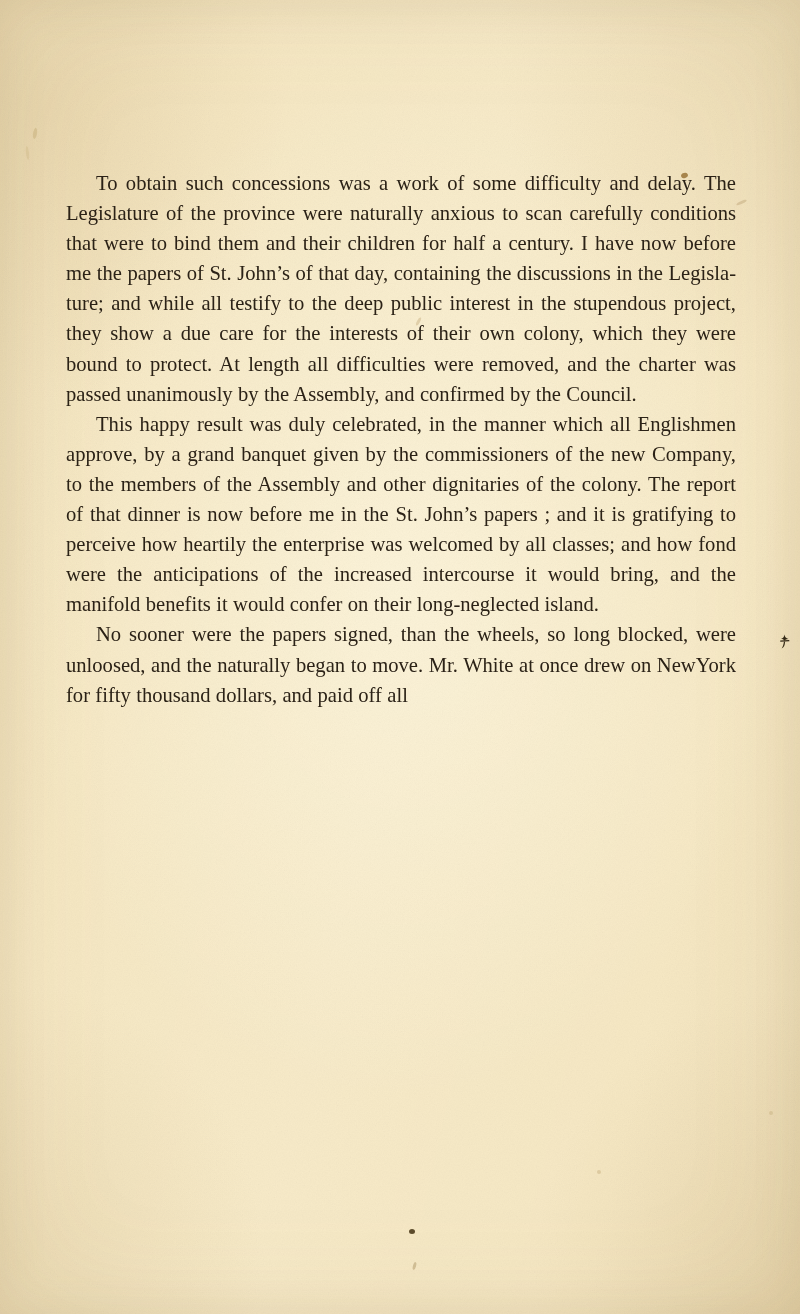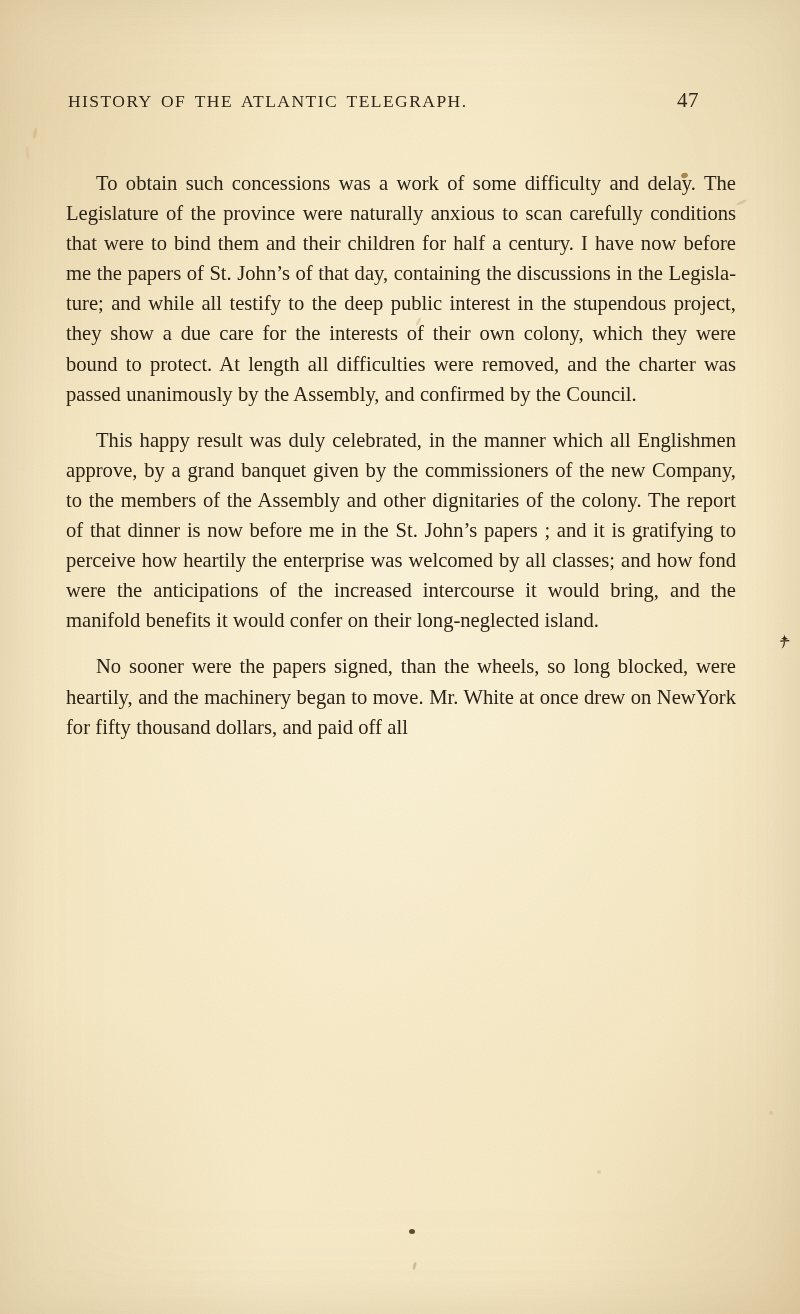--- a/index.html
+++ b/index.html
@@ -78,21 +78,21 @@
     font-size: 20.6px;
     line-height: 30.1px;
     text-align: justify;
     text-align-last: left;
     text-indent: 30px;
     color: #2b2217;
     word-spacing: 0.2px;
     hyphens: manual;
   }
 
-  .para + .para { margin-top: 16px; }
+  .para + .para { margin-top: 0; }
 
   
   .speck {
     position: absolute;
     border-radius: 50%;
     pointer-events: none;
   }
   .speck-a { left: 681px; top: 173px; width: 7px;  height: 5px;  background: #9a7438; opacity: .85; transform: rotate(-18deg); }
   .speck-b { left: 409px; top: 1229px; width: 6px; height: 5px;  background: #4b3a1c; opacity: .9; }
   .speck-c { left: 413px; top: 1262px; width: 3px; height: 8px;  background: #a98f5e; opacity: .45; transform: rotate(16deg); }
@@ -132,29 +132,25 @@
     <filter id="pgrain">
       <feTurbulence type="fractalNoise" baseFrequency="0.85" numOctaves="4" stitchTiles="stitch"></feTurbulence>
       <feColorMatrix type="saturate" values="0"></feColorMatrix>
       <feComponentTransfer>
         <feFuncA type="linear" slope="0.24"></feFuncA>
       </feComponentTransfer>
     </filter>
     <rect width="800" height="1314" filter="url(#pgrain)" fill="#c9ab73"></rect>
   </svg>
 
-  <div class="running-head">
-    <span class="head-title">HISTORY OF THE ATLANTIC TELEGRAPH.</span>
-    <span class="head-folio">47</span>
-  </div>
 
   <div class="textblock">
     <p class="para">To obtain such concessions was a work of some diffi­culty and delay.  The Legislature of the province were naturally anxious to scan carefully conditions that were to bind them and their children for half a cen­tury.  I have now before me the papers of St. John’s of that day, containing the discussions in the Legisla­ture; and while all testify to the deep public interest in the stupendous project, they show a due care for the interests of their own colony, which they were bound to protect.  At length all difficulties were removed, and the charter was passed unanimously by the As­sembly, and confirmed by the Council.</p>
     <p class="para">This happy result was duly celebrated, in the man­ner which all Englishmen approve, by a grand ban­quet given by the commissioners of the new Company, to the members of the Assembly and other dignitaries of the colony.  The report of that dinner is now be­fore me in the St. John’s papers ; and it is gratifying to perceive how heartily the enterprise was welcomed by all classes; and how fond were the anticipations of the increased intercourse it would bring, and the manifold benefits it would confer on their long-ne­glected island.</p>
-    <p class="para">No sooner were the papers signed, than the wheels, so long blocked, were heartily, and the machinery began to move.  Mr. White at once drew on New­York for fifty thousand dollars, and paid off all</p>
+    <p class="para">No sooner were the papers signed, than the wheels, so long blocked, were unloosed, and the naturally began to move.  Mr. White at once drew on New­York for fifty thousand dollars, and paid off all</p>
   </div>
 
   <span class="speck speck-a"></span>
   <span class="speck speck-b"></span>
   <span class="speck speck-c"></span>
   <span class="speck speck-d"></span>
   <span class="speck speck-e"></span>
   <span class="speck speck-f"></span>
   <span class="speck speck-g"></span>
   <span class="speck speck-h"></span>

